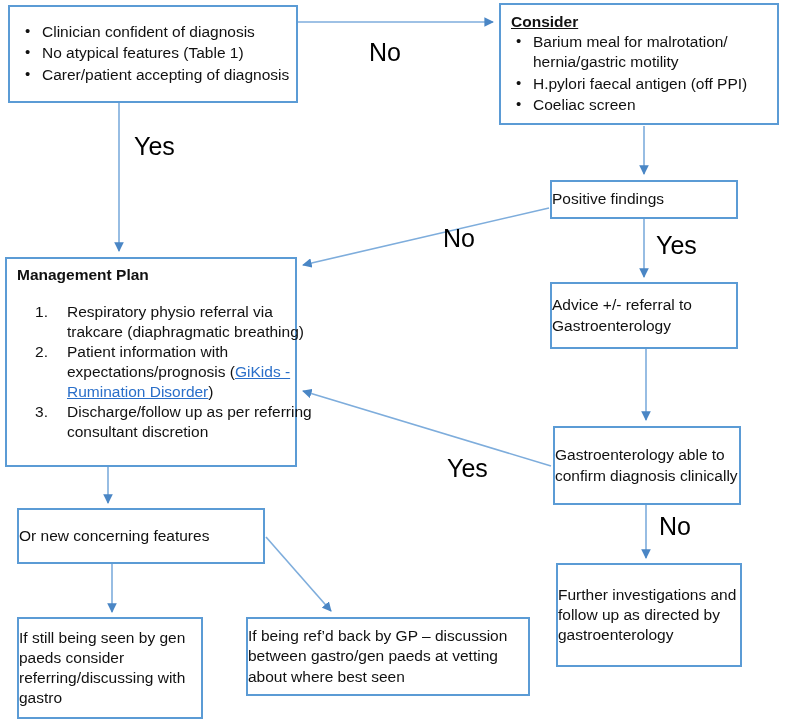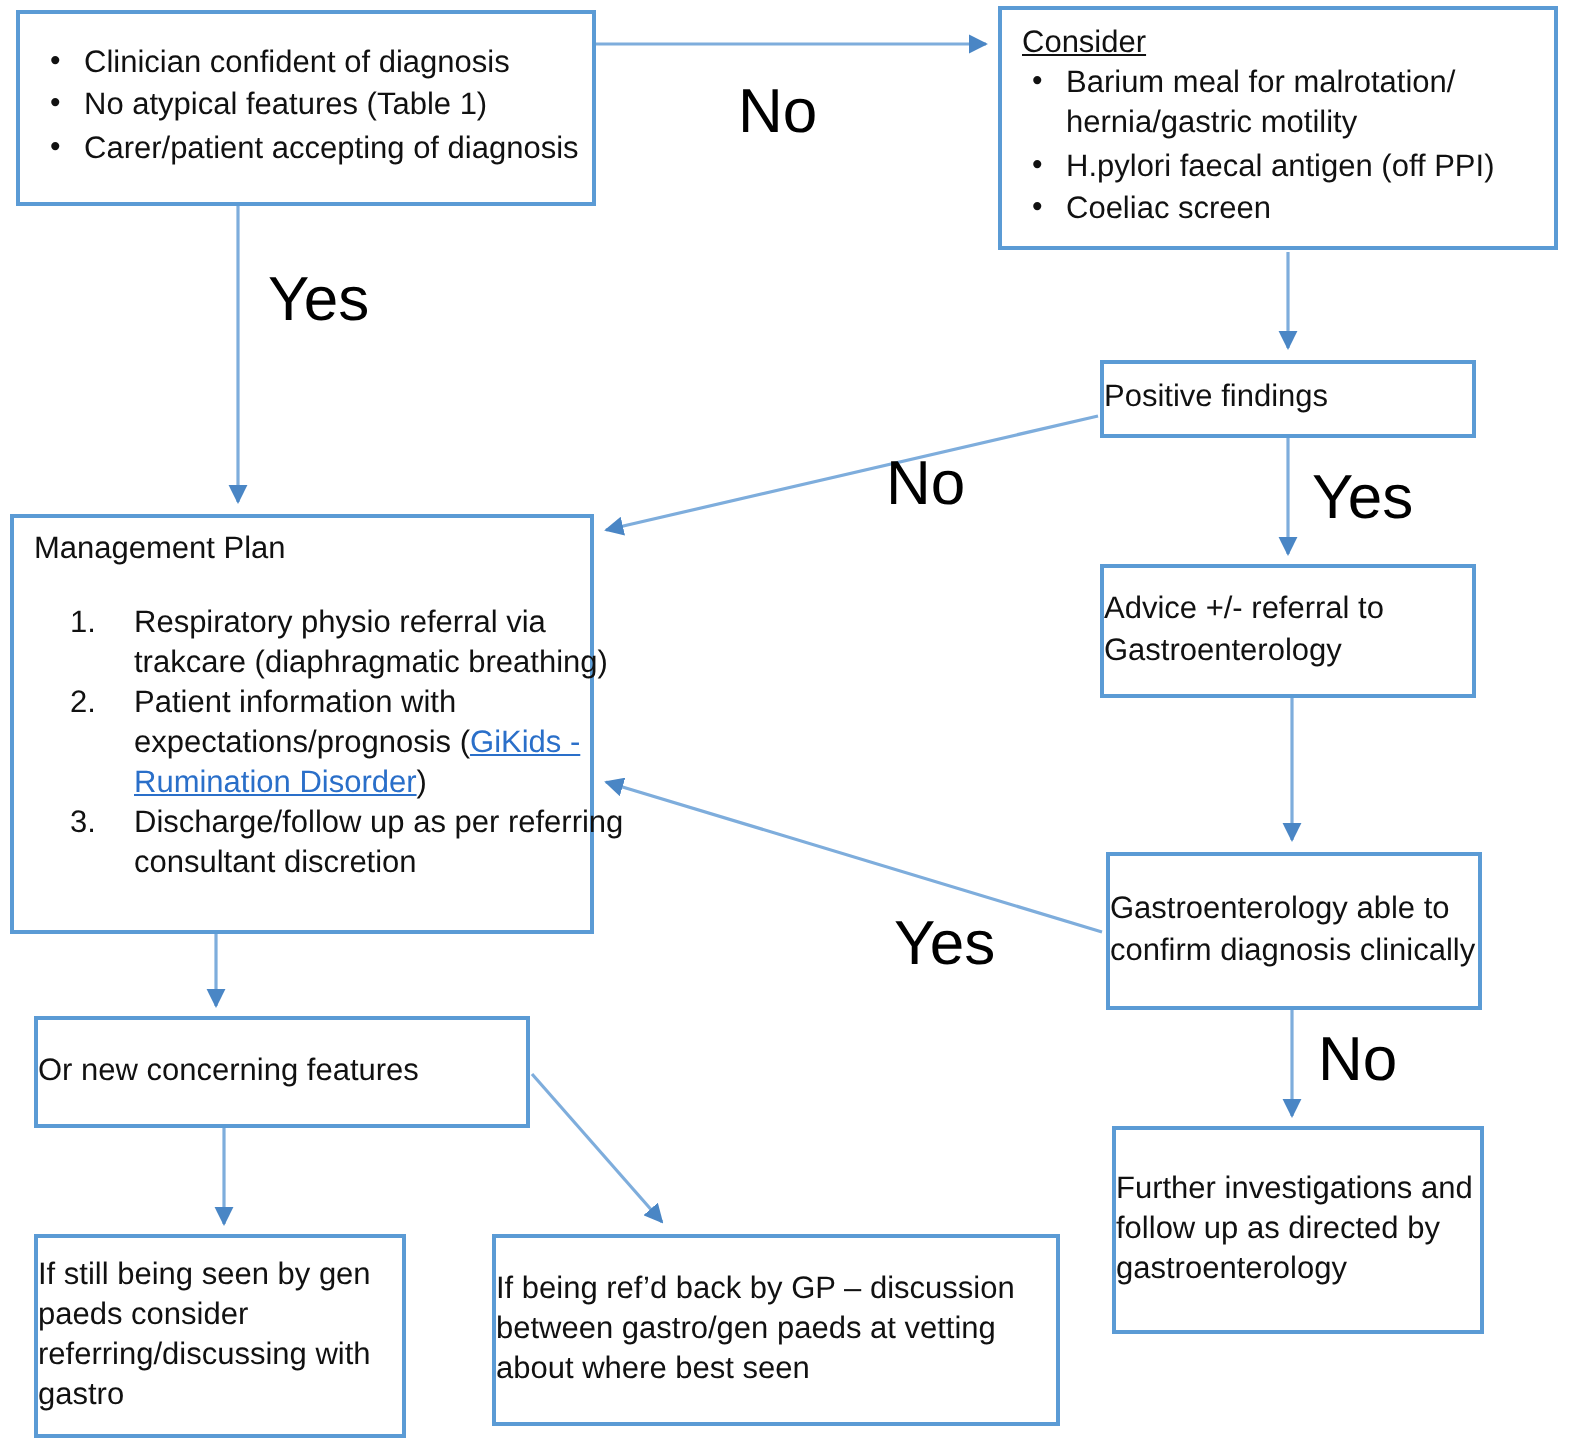--- a/index.html
+++ b/index.html
@@ -71,34 +71,34 @@
     margin:0 0 0 0;
     counter-increment:mp;
   }
   ol.numbers > li:before{
     content:counter(mp) ".";
     position:absolute;
     left:4px;
     top:0;
   }
   .node-title{
-    font-weight:normal;
+    font-weight:bold;
     padding:0 4px 0 10px;
     width:100%;
     box-sizing:border-box;
   }
   .node-title.ul{ text-decoration:underline; }
   .plain-line{ width:100%; }
   a.link, .link{
     color:#2a6fc9;
     text-decoration:underline;
   }
   .edge-label{
     position:absolute;
-    font-size:31px;
+    font-size:25px;
     line-height:1;
     color:#000000;
     white-space:nowrap;
   }
 </style>
 </head>
 <body>
 
 <div id="canvas">
 
@@ -193,17 +193,17 @@
   </div>
 
   <div class="node center" style="left:17px; top:508px; width:248px; height:56px;">
     <div class="plain-line">Or new concerning features</div>
   </div>
 
   <div class="node center" style="left:17px; top:617px; width:186px; height:102px;">
     <div class="plain-line" style="padding:0 8px;">If still being seen by gen paeds consider referring/discussing with gastro</div>
   </div>
 
-  <div class="node center" style="left:246px; top:617px; width:284px; height:96px;">
+  <div class="node center" style="left:246px; top:617px; width:284px; height:79px;">
     <div class="plain-line" style="padding:0 8px;">If being ref’d back by GP – discussion between gastro/gen paeds at vetting about where best seen</div>
   </div>
 
 </div>
 
 </body></html>

